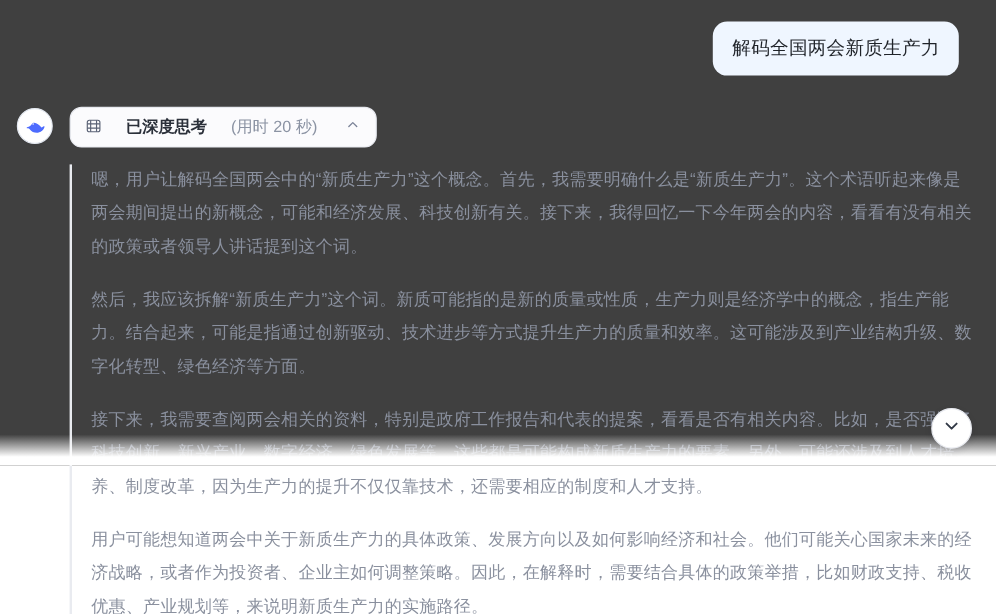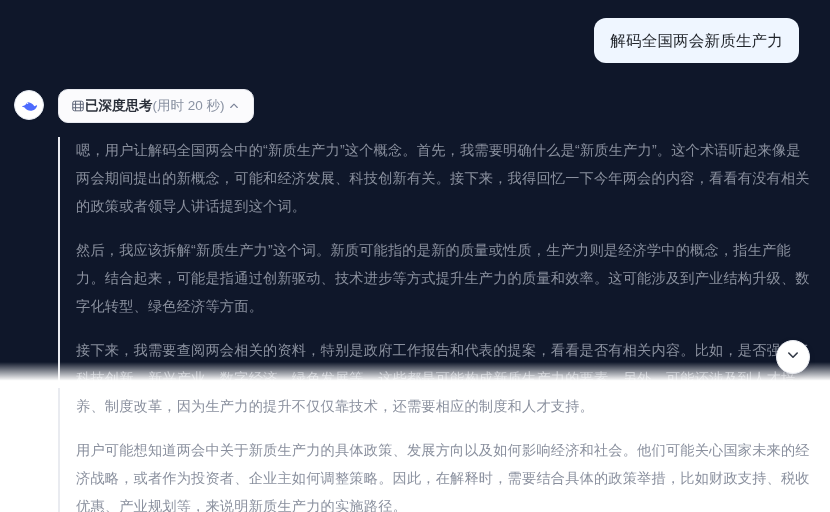--- a/index.html
+++ b/index.html
@@ -9,21 +9,21 @@
     width: 830px;
     height: 512px;
     background: #ffffff;
     font-family: "Liberation Sans", sans-serif;
     overflow: hidden;
   }
   .app {
     position: relative;
     width: 830px;
     height: 388px;
-    background: #0f172a;
+    background: #404040;
   }
 
   
   .user-row {
     display: flex;
     justify-content: flex-end;
     padding: 18px 31px 0 0;
   }
   .user-bubble {
     background: #eff6ff;
@@ -59,22 +59,21 @@
   .assistant-body {
     margin-left: 14px;
     flex: 1 1 auto;
     min-width: 0;
     padding-right: 18px;
   }
 
   
   .think-chip {
     display: inline-flex;
-    align-items: center;
-    gap: 0;
+    gap: 20px;
     border: 1px solid #e7e9ef;
     background: #fbfbfd;
     border-radius: 10px;
     padding: 7px 12px 7px 11px;
     font-size: 13.5px;
     color: #3d4351;
     cursor: pointer;
     user-select: none;
   }
   .think-chip .brain {

